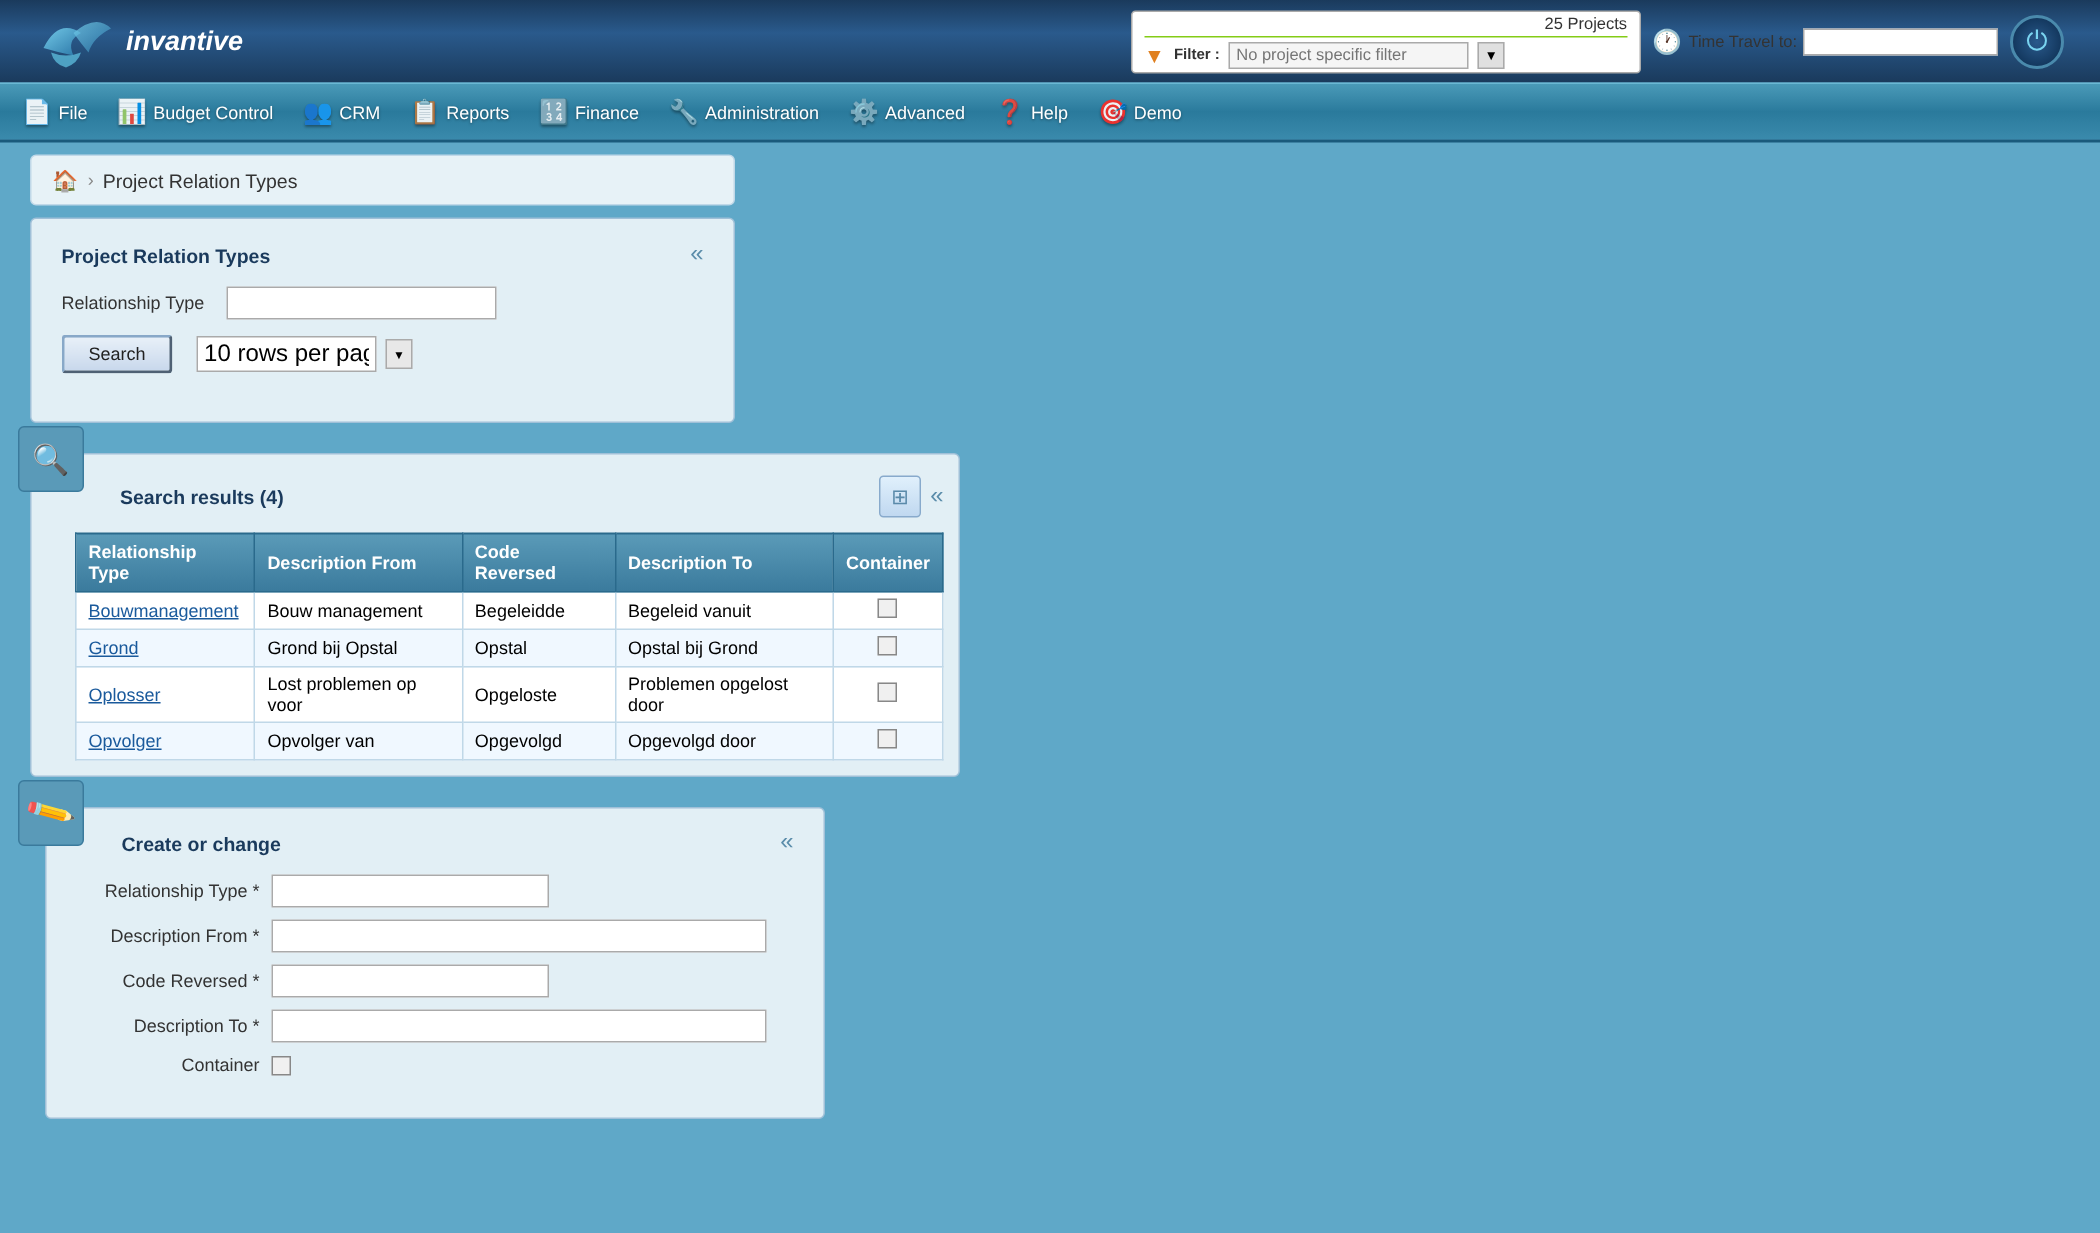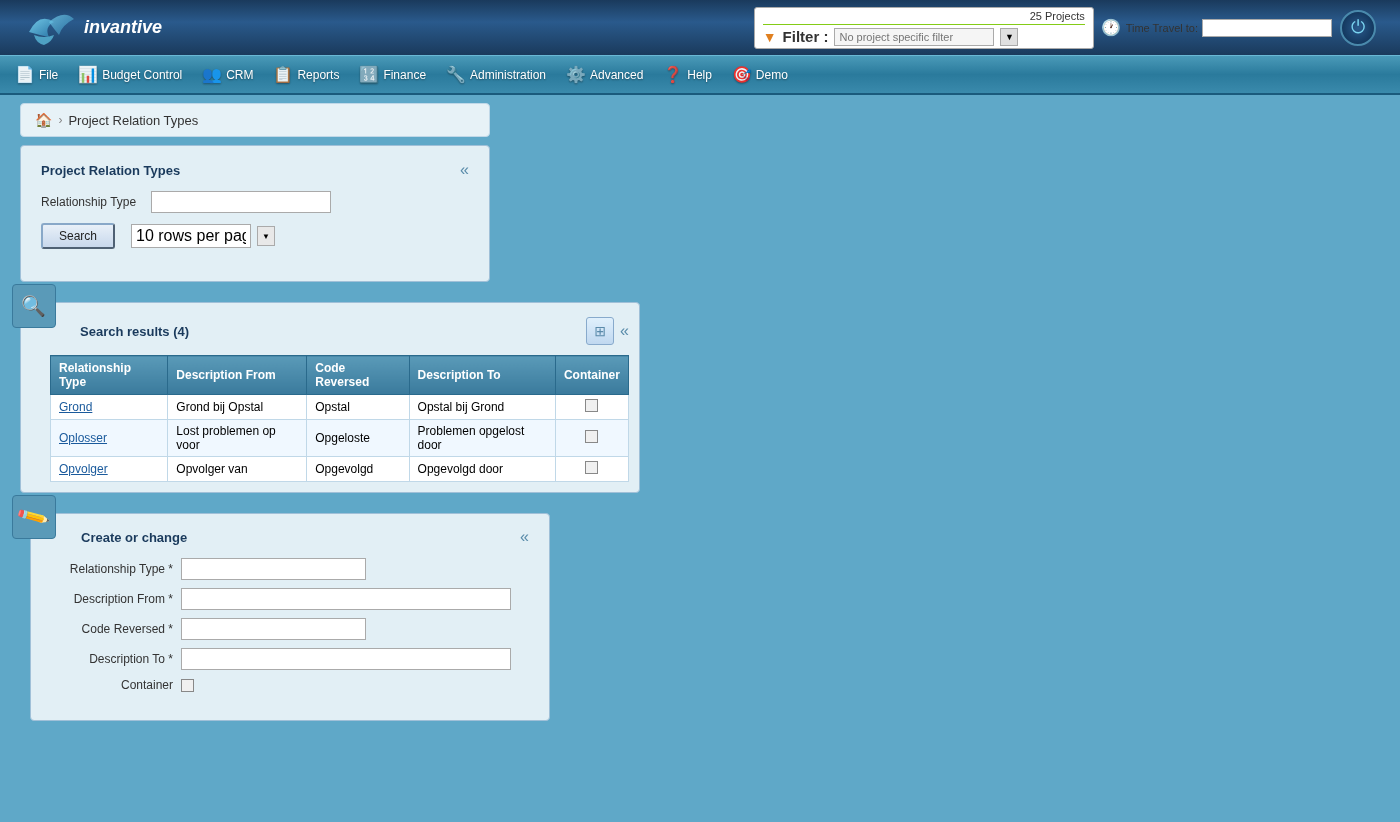--- a/index.html
+++ b/index.html
@@ -44,21 +44,21 @@
       border-bottom: 1px solid #84cc16;
       padding-bottom: 2px;
       margin-bottom: 3px;
     }
     .filter-row {
       display: flex;
       align-items: center;
       gap: 6px;
     }
     .filter-icon { color: #e08020; font-size: 14px; }
-    .filter-label { font-size: 15px; color: #333; font-weight: bold; }
+    .filter-label { font-size: 10px; color: #333; font-weight: bold; }
     .filter-input {
       border: 1px solid #aaa;
       background: #f5f5f5;
       padding: 2px 4px;
       font-size: 11px;
       width: 160px;
     }
     .filter-dropdown-btn {
       border: 1px solid #aaa;
       background: #e0e0e0;
@@ -490,20 +490,27 @@
         <thead>
           <tr>
             <th>Relationship Type</th>
             <th>Description From</th>
             <th>Code Reversed</th>
             <th>Description To</th>
             <th>Container</th>
           </tr>
         </thead>
         <tbody id="results-tbody">
+        <tr>
+      <td><a class="link-cell">Bouwmanagement</a></td>
+      <td>Bouw management</td>
+      <td>Begeleidde</td>
+      <td>Begeleid vanuit</td>
+      <td class="checkbox-cell"><span class="fake-checkbox"></span></td>
+    </tr>
             <tr>
       <td><a class="link-cell">Grond</a></td>
       <td>Grond bij Opstal</td>
       <td>Opstal</td>
       <td>Opstal bij Grond</td>
       <td class="checkbox-cell"><span class="fake-checkbox"></span></td>
     </tr>
             <tr>
       <td><a class="link-cell">Oplosser</a></td>
       <td>Lost problemen op voor</td>

